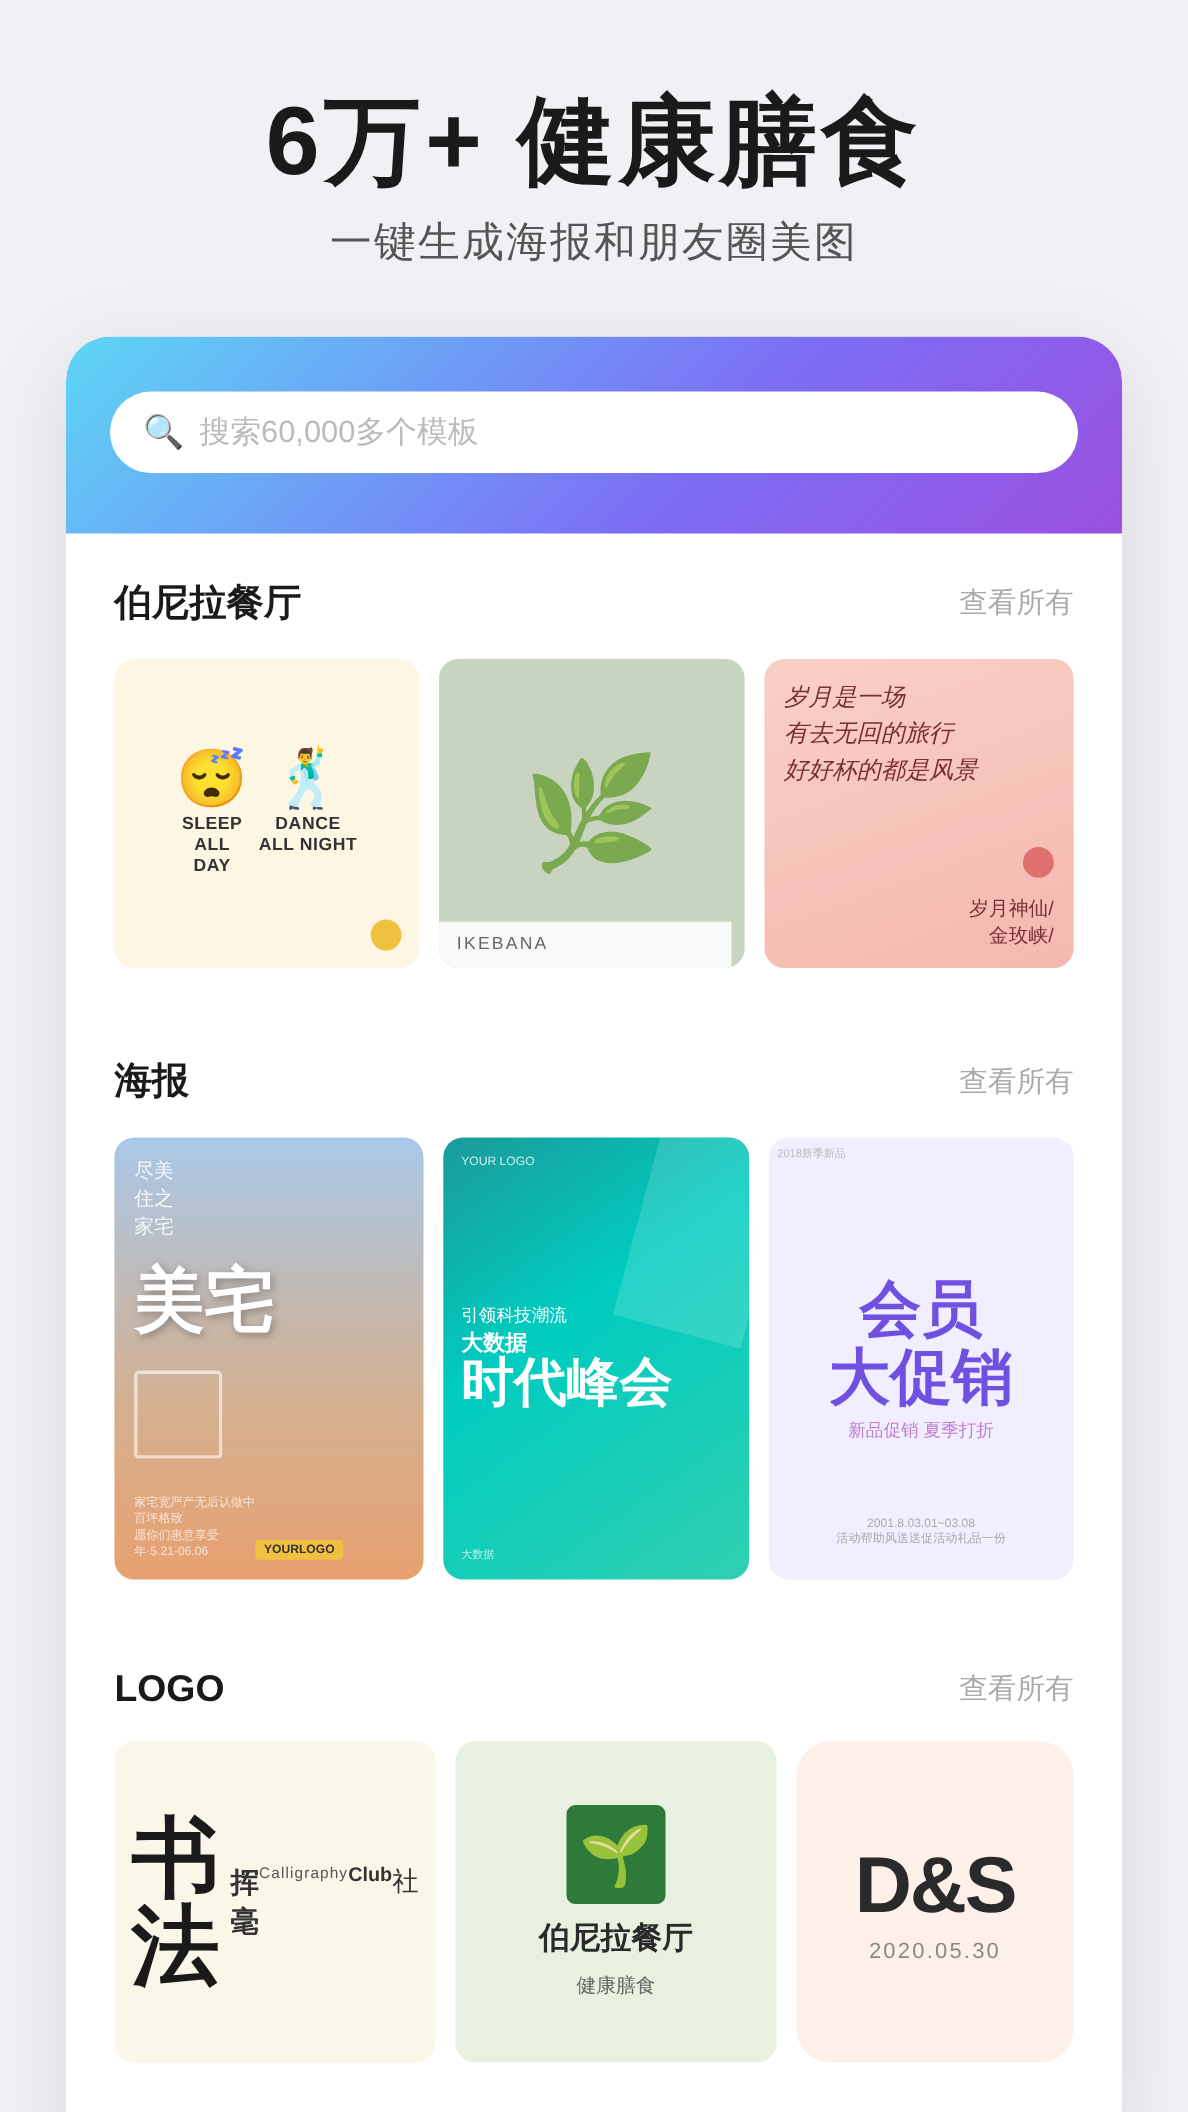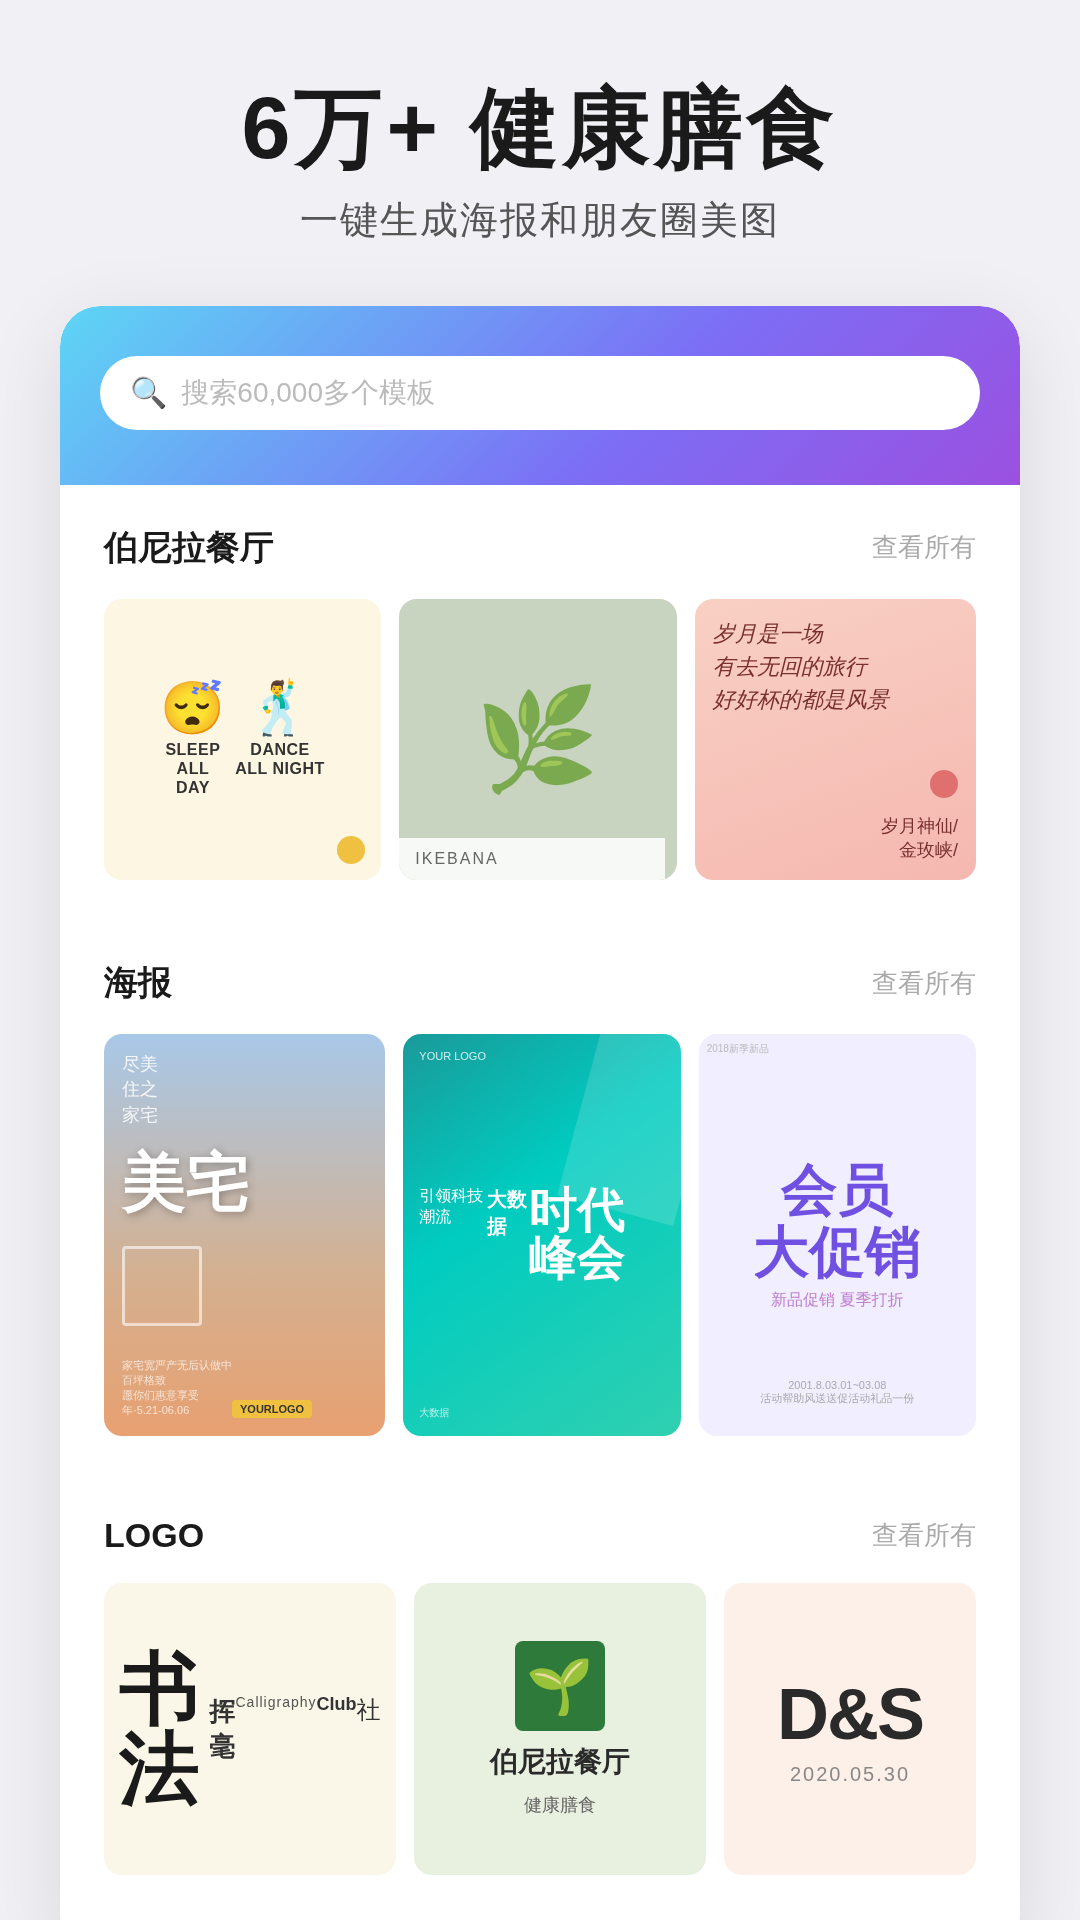--- a/index.html
+++ b/index.html
@@ -278,21 +278,21 @@
       padding: 16px;
       position: relative;
       overflow: hidden;
     }
     .bigdata-top {
       font-size: 11px;
       color: rgba(255,255,255,0.8);
     }
     .bigdata-title-area {
       display: flex;
-      flex-direction: row;
+      flex-direction: column;
     }
     .bigdata-lead {
       font-size: 16px;
       color: #fff;
     }
     .bigdata-main {
       font-size: 48px;
       font-weight: 900;
       color: #fff;
       line-height: 1;
@@ -436,20 +436,21 @@
     }
 
     
     .card-ds {
       background: #fdf0e8;
       display: flex;
       flex-direction: column;
       align-items: center;
       justify-content: center;
       gap: 8px;
+      border-radius: 31px;
     }
     .ds-logo {
       font-size: 72px;
       font-weight: 900;
       color: #2a2a2a;
       letter-spacing: -2px;
     }
     .ds-date {
       font-size: 20px;
       color: #888;

